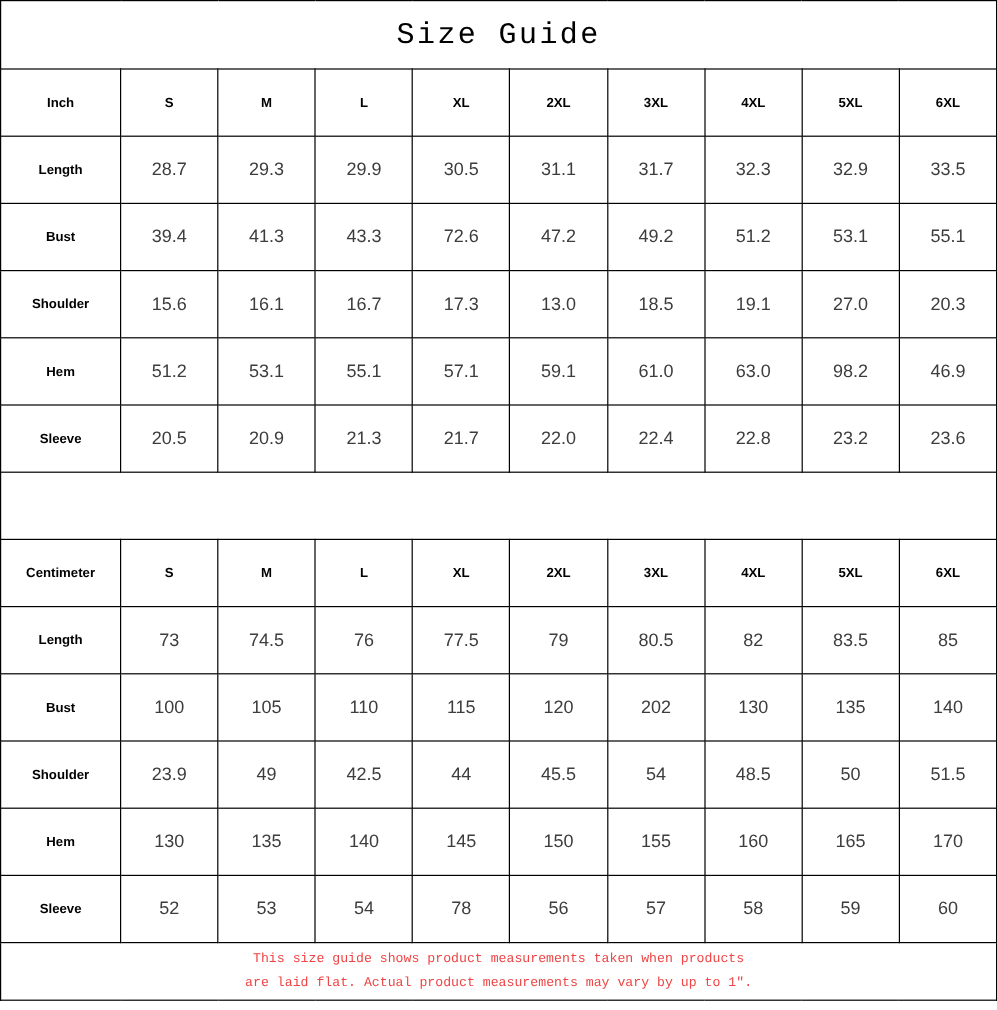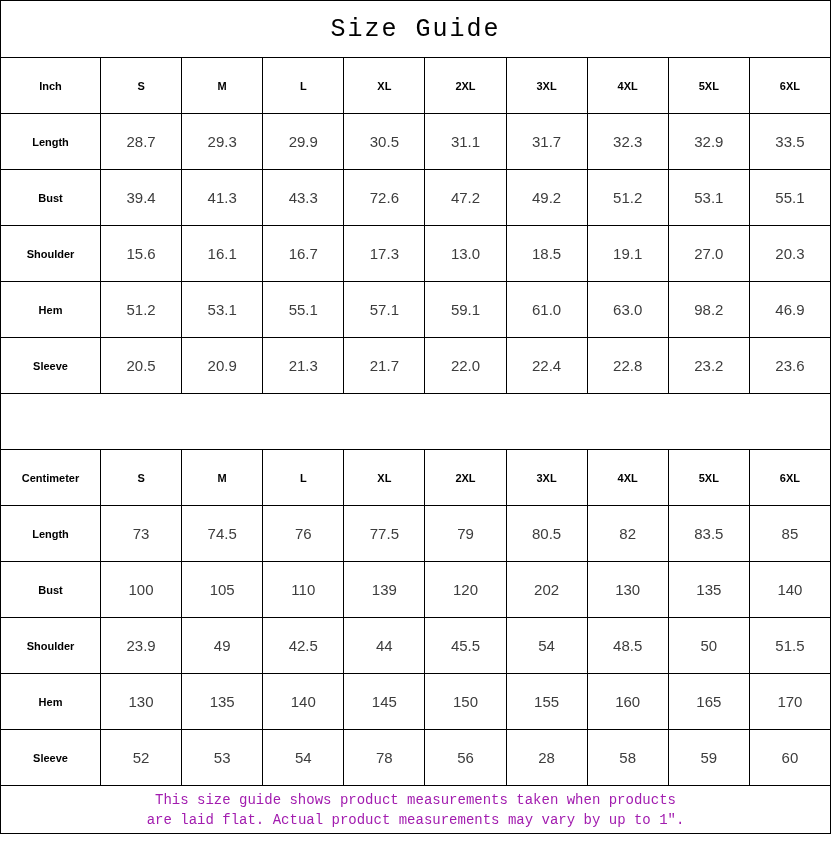--- a/index.html
+++ b/index.html
@@ -41,23 +41,23 @@
   td.value-cell {
     font-family: "Liberation Sans", sans-serif;
     font-weight: 400;
     font-size: 15px;
     color: #3d3d3d;
   }
   tr.spacer-row { height: 56px; }
   tr.footer-row { height: 48px; }
   td.footer-cell {
     font-family: "Liberation Mono", monospace;
-    font-size: 14px;
+    font-size: 11px;
     line-height: 20px;
-    color: #a21caf;
+    color: #ef4444;
   }
 </style>
 </head>
 <body>
 
 <table class="size-table">
   <colgroup>
     <col class="label-col">
     <col>
       <col>
@@ -176,21 +176,21 @@
         <td class="value-cell">80.5</td>
         <td class="value-cell">82</td>
         <td class="value-cell">83.5</td>
         <td class="value-cell">85</td>
       </tr>
       <tr>
         <th class="row-label-cell">Bust</th>
         <td class="value-cell">100</td>
         <td class="value-cell">105</td>
         <td class="value-cell">110</td>
-        <td class="value-cell">139</td>
+        <td class="value-cell">115</td>
         <td class="value-cell">120</td>
         <td class="value-cell">202</td>
         <td class="value-cell">130</td>
         <td class="value-cell">135</td>
         <td class="value-cell">140</td>
       </tr>
       <tr>
         <th class="row-label-cell">Shoulder</th>
         <td class="value-cell">23.9</td>
         <td class="value-cell">49</td>
@@ -214,21 +214,21 @@
         <td class="value-cell">165</td>
         <td class="value-cell">170</td>
       </tr>
       <tr>
         <th class="row-label-cell">Sleeve</th>
         <td class="value-cell">52</td>
         <td class="value-cell">53</td>
         <td class="value-cell">54</td>
         <td class="value-cell">78</td>
         <td class="value-cell">56</td>
-        <td class="value-cell">28</td>
+        <td class="value-cell">57</td>
         <td class="value-cell">58</td>
         <td class="value-cell">59</td>
         <td class="value-cell">60</td>
       </tr>
     </tbody>
   <tbody>
     <tr class="footer-row">
       <td class="footer-cell" colspan="10">
         <div>This size guide shows product measurements taken when products</div>
         <div>are laid flat. Actual product measurements may vary by up to 1″.</div>

